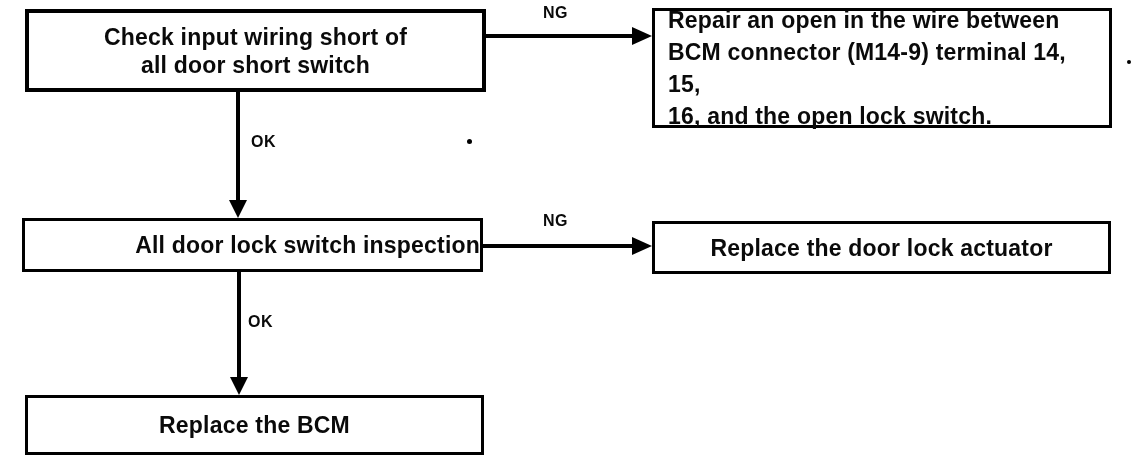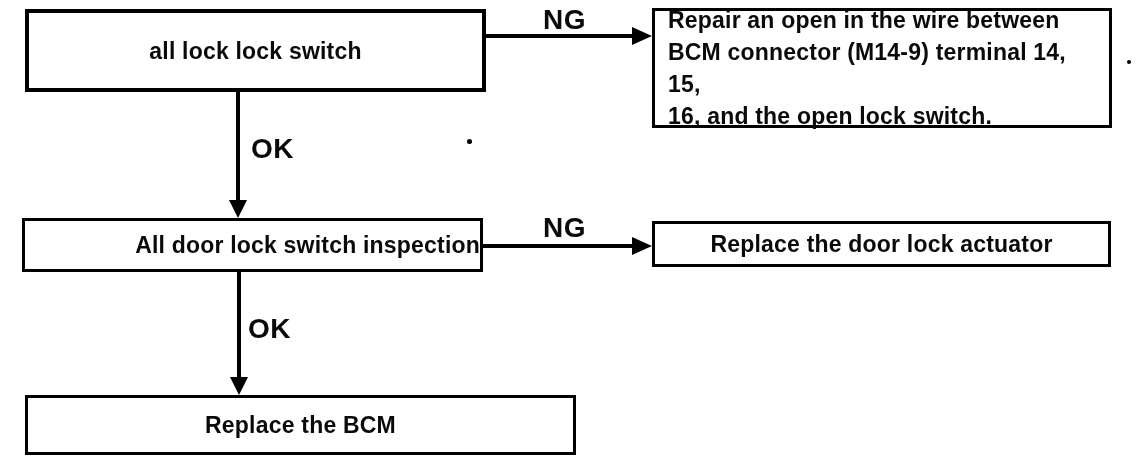--- a/index.html
+++ b/index.html
@@ -36,21 +36,21 @@
     align-items: flex-start;
     text-align: left;
     justify-content: center;
     padding-left: 13px;
     padding-right: 6px;
     line-height: 32px;
   }
   .edge-label {
     position: absolute;
     font-weight: bold;
-    font-size: 28px;
+    font-size: 16px;
     letter-spacing: 0.5px;
   }
   .hline {
     position: absolute;
     height: 4px;
     background: #000000;
   }
   .vline {
     position: absolute;
     width: 4px;
@@ -77,21 +77,22 @@
     background: #000000;
     border-radius: 50%;
   }
 </style>
 </head>
 <body>
 
 <div class="canvas">
 
   <div class="box thick" style="left:25px; top:9px; width:461px; height:83px;">
-    <div>all lock lock switch</div>
+    <div>Check input wiring short of</div>
+    <div>all door short switch</div>
   </div>
 
   <div class="hline" style="left:486px; top:34px; width:148px;"></div>
   <div class="head-right" style="left:632px; top:27px;"></div>
   <div class="edge-label" style="left:543px; top:4px;">NG</div>
 
   <div class="box left-text" style="left:652px; top:8px; width:460px; height:120px;">
     <div>Repair an open in the wire between</div>
     <div>BCM connector (M14-9) terminal 14, 15,</div>
     <div>16, and the open lock switch.</div>
@@ -102,28 +103,28 @@
   <div class="edge-label" style="left:251px; top:133px;">OK</div>
 
   <div class="box" style="left:22px; top:218px; width:461px; height:54px;align-items:flex-end;">
     <div>All door lock switch inspection</div>
   </div>
 
   <div class="hline" style="left:483px; top:244px; width:151px;"></div>
   <div class="head-right" style="left:632px; top:237px;"></div>
   <div class="edge-label" style="left:543px; top:212px;">NG</div>
 
-  <div class="box" style="left:652px; top:221px; width:459px; height:46px;">
+  <div class="box" style="left:652px; top:221px; width:459px; height:53px;">
     <div>Replace the door lock actuator</div>
   </div>
 
   <div class="vline" style="left:237px; top:272px; height:107px;"></div>
   <div class="head-down" style="left:230px; top:377px;"></div>
   <div class="edge-label" style="left:248px; top:313px;">OK</div>
 
-  <div class="box" style="left:25px; top:395px; width:551px; height:60px;">
+  <div class="box" style="left:25px; top:395px; width:459px; height:60px;">
     <div>Replace the BCM</div>
   </div>
 
   <div class="dot" style="left:467px; top:139px; width:5px; height:5px;"></div>
   <div class="dot" style="left:1127px; top:60px; width:4px; height:4px;"></div>
 
 </div>
 
 </body></html>

